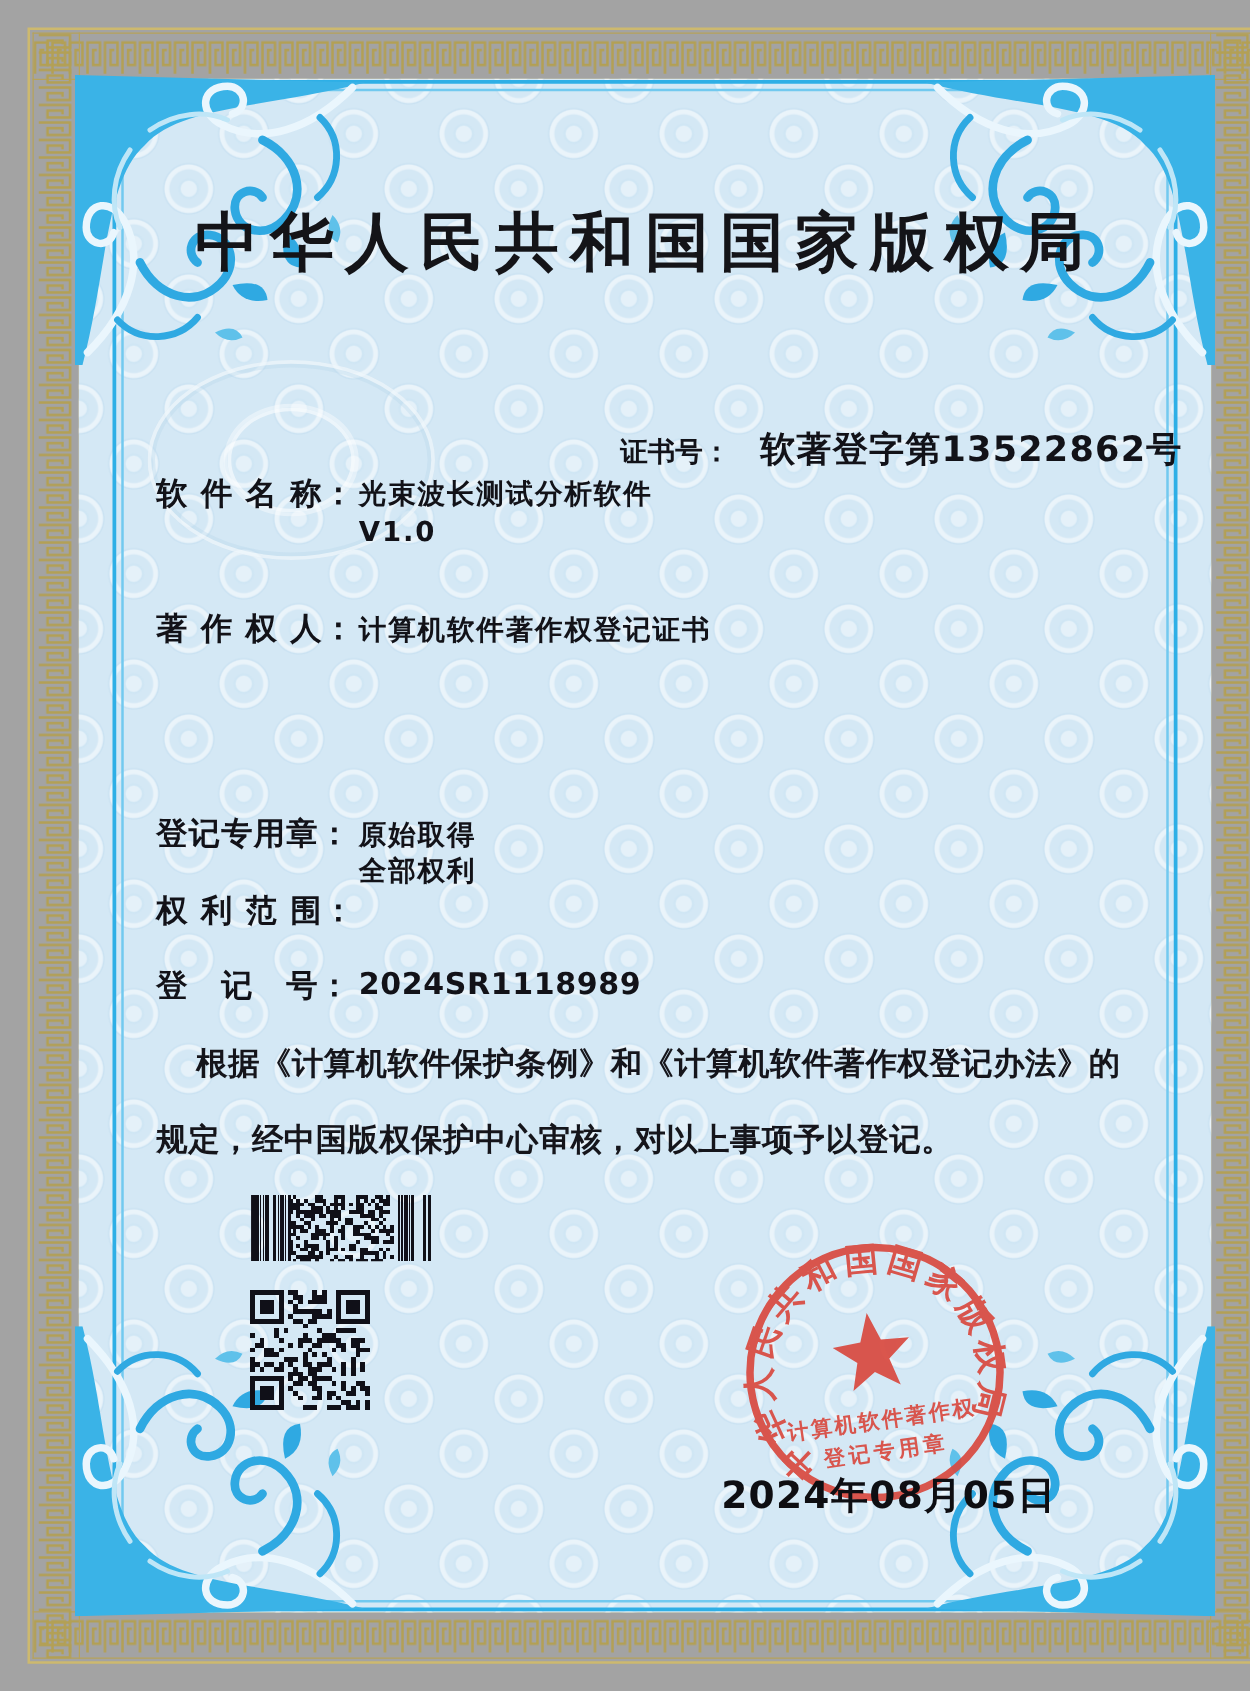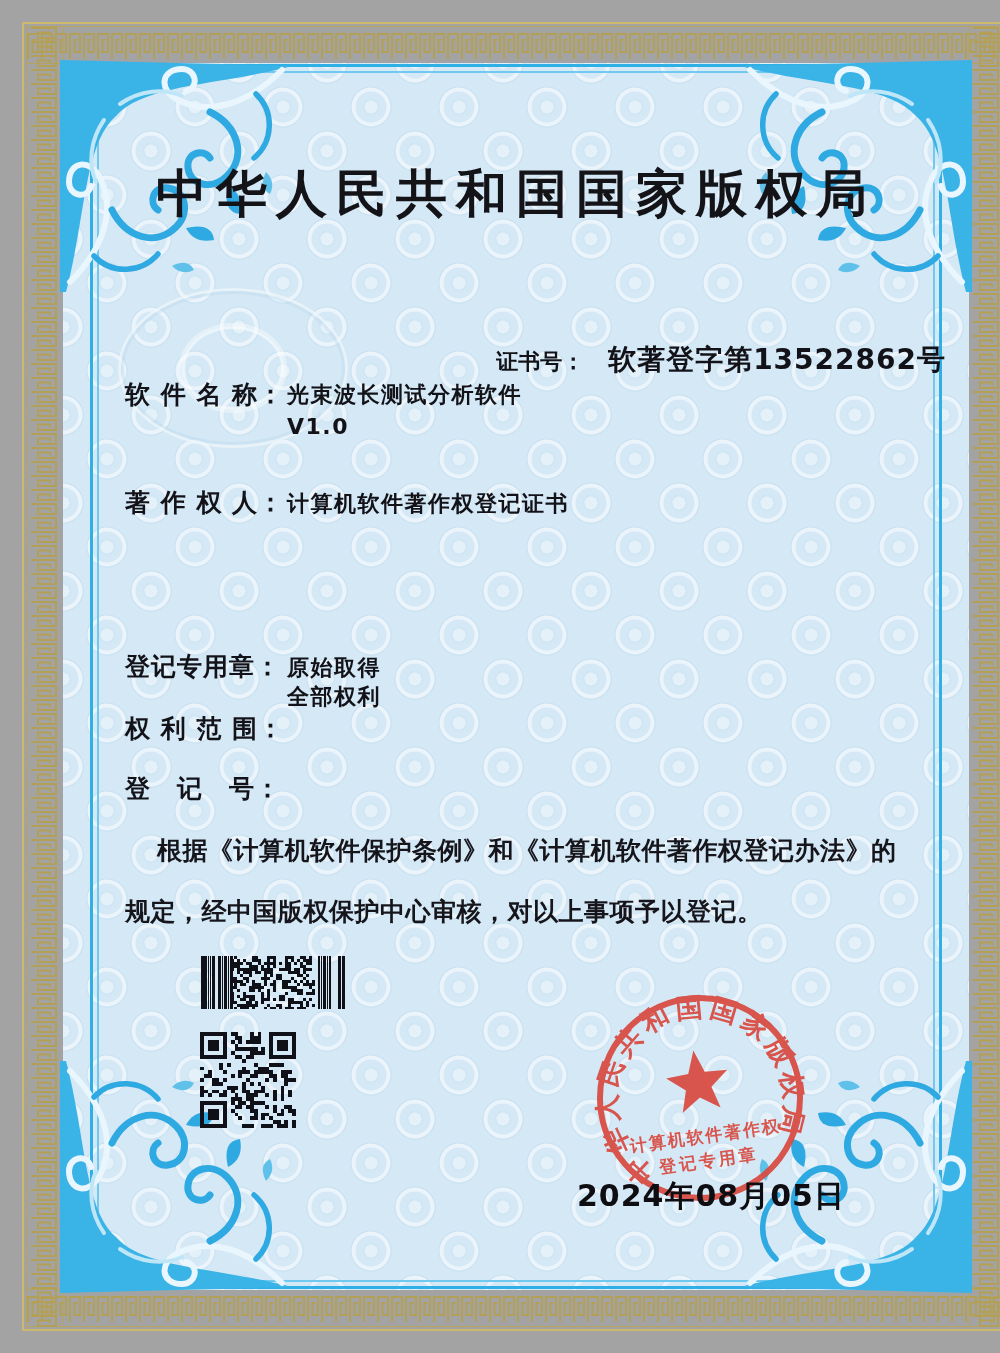--- a/index.html
+++ b/index.html
@@ -171,20 +171,21 @@
   <div class="flabel" style="top:486px">著 作 权 人：</div>
   <div class="fvalue" style="top:489px">计算机软件著作权登记证书</div>
 
   <div class="flabel" style="top:650px">登记专用章：</div>
   <div class="fvalue" style="top:653px">原始取得</div>
 
   <div class="flabel" style="top:712px">权 利 范 围：</div>
   <div class="fvalue" style="top:682px">全部权利</div>
 
   <div class="flabel" style="top:772px">登　记　号：</div>
+  <div class="fvalue" style="top:773px;font-size:24px;font-weight:700;letter-spacing:.5px">2024SR1118989</div>
 
   <div class="bodyline bodyline1">根据《计算机软件保护条例》和《计算机软件著作权登记办法》的</div>
   <div class="bodyline bodyline2">规定，经中国版权保护中心审核，对以上事项予以登记。</div>
 
   <div class="barcode">
     <svg id="barcodeSvg" viewBox="0 0 144 53" preserveAspectRatio="none">
         <rect x="0" y="0" width="2" height="53" fill="#101018"></rect>
         <rect x="3" y="0" width="3" height="53" fill="#101018"></rect>
         <rect x="7" y="0" width="1" height="53" fill="#101018"></rect>
         <rect x="9" y="0" width="1" height="53" fill="#101018"></rect>

